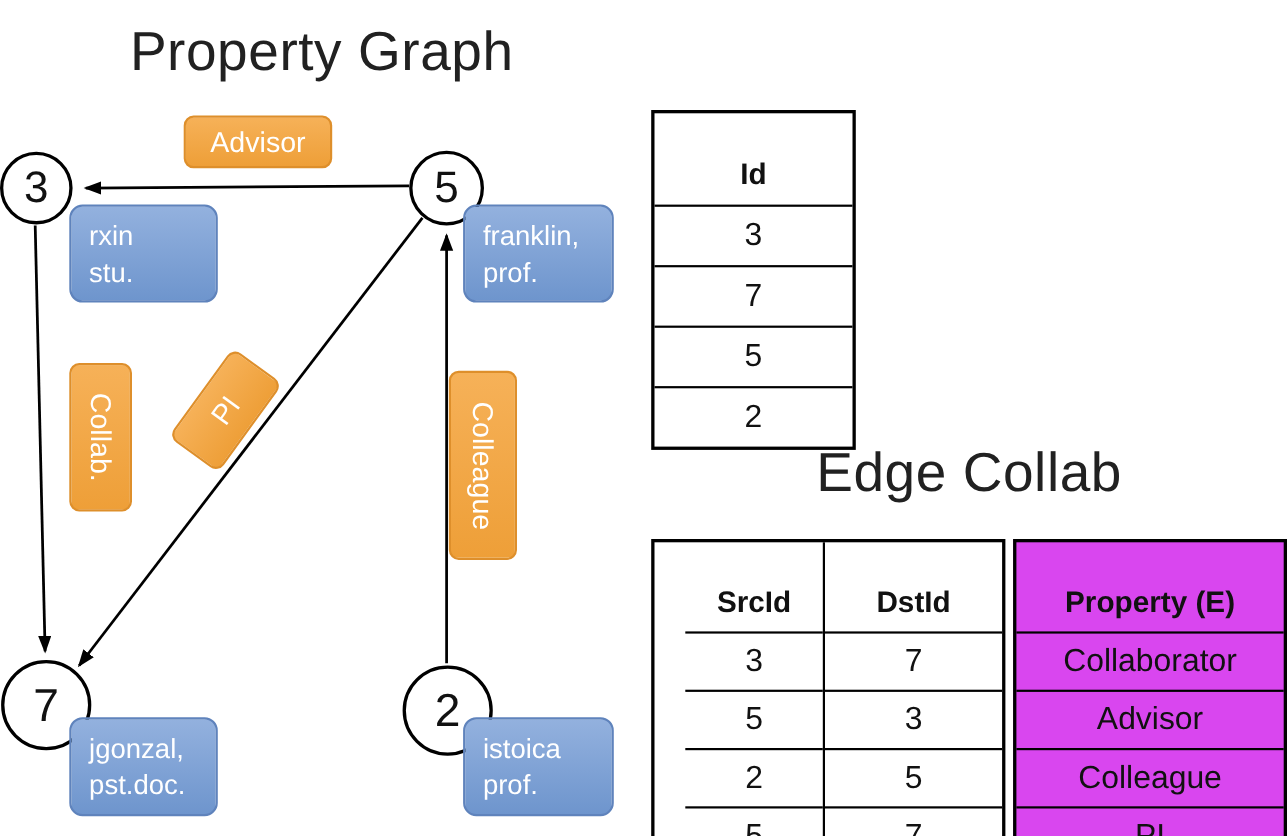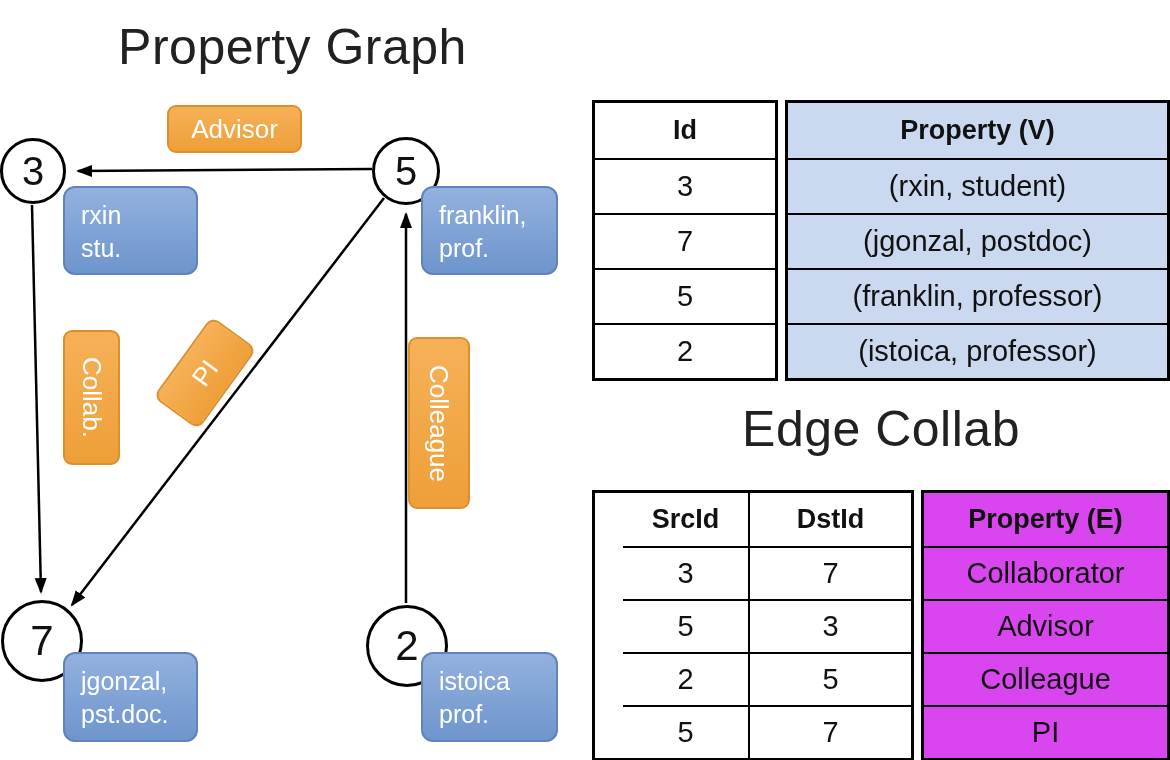--- a/index.html
+++ b/index.html
@@ -86,21 +86,21 @@
   .tcol.pair { display:flex; }
   .subcol + .subcol { border-left:2px solid #000; }
 
   .tcell {
     height:55px;
     display:flex; align-items:center; justify-content:center;
     border-top:2px solid #000;
     font-size:29px; color:#111;
     white-space:nowrap;
   }
-  .tcell:first-child { border-top:none; }
+  .tcell:first-child { border-top:none;margin-top:28px; }
   .tcell.header { font-weight:bold; font-size:27px; }
 
   #vertex-table .id-col   { width:186px; }
   #vertex-table .prop-col { width:385px; background:#CBD9F0; }
 
   #edge-table .tcell { height:53px; }
   #edge-table .src-col { width:153px;padding-left:28px; }
   #edge-table .dst-col { width:163px; }
   #edge-table .prop-col { width:249px; background:#d946ef; }
 </style>
@@ -161,27 +161,20 @@
   </div>
 
 
   <div id="vertex-table" class="table-wrap">
     <div class="tcol id-col">
       <div class="tcell header">Id</div>
       <div class="tcell">3</div>
       <div class="tcell">7</div>
       <div class="tcell">5</div>
       <div class="tcell">2</div>
-    </div>
-    <div class="tcol prop-col">
-      <div class="tcell header">Property (V)</div>
-      <div class="tcell">(rxin, student)</div>
-      <div class="tcell">(jgonzal, postdoc)</div>
-      <div class="tcell">(franklin, professor)</div>
-      <div class="tcell">(istoica, professor)</div>
     </div>
   </div>
 
   <div id="edge-title" class="big-title">Edge Collab</div>
 
   <div id="edge-table" class="table-wrap">
     <div class="tcol pair">
       <div class="subcol src-col">
         <div class="tcell header">SrcId</div>
         <div class="tcell">3</div>

